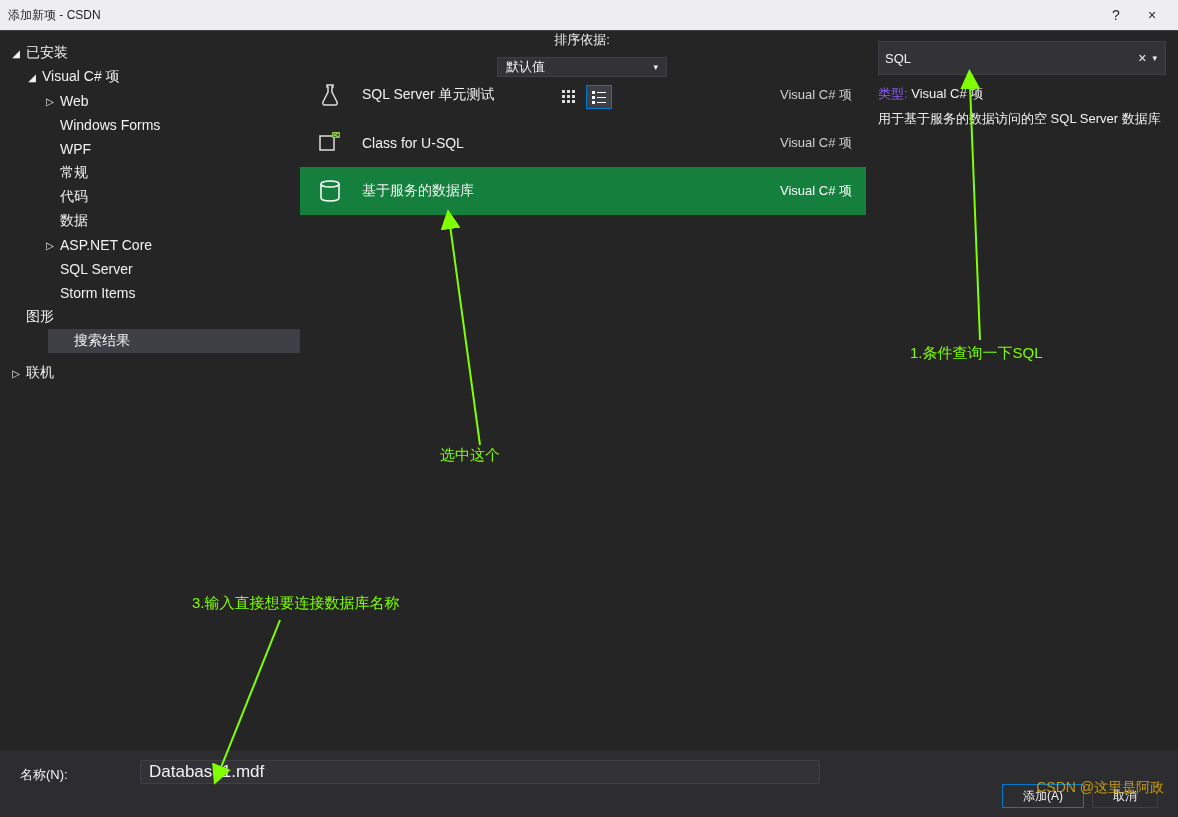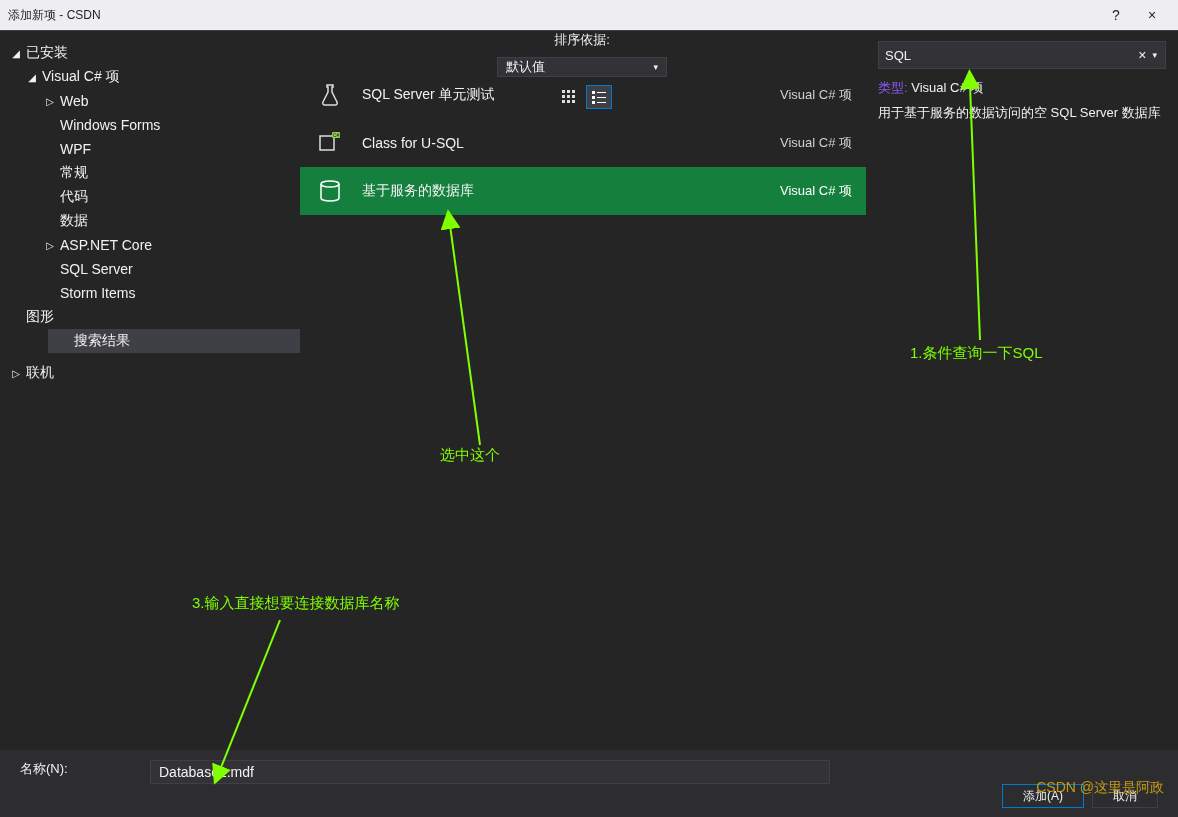--- a/index.html
+++ b/index.html
@@ -30,32 +30,32 @@
 
 .item-list { }
 .item-row { height: 48px; display: flex; align-items: center; padding: 0 14px; cursor: pointer; }
 .item-row.selected { background: #15803d; }
 .item-icon { width: 32px; height: 32px; margin-right: 16px; display: flex; align-items: center; justify-content: center; }
 .item-name { flex: 1; font-size: 14px; }
 .item-cat { font-size: 13px; color: #d0d0d0; }
 .item-row.selected .item-cat { color: #fff; }
 
 .rightpane { width: 312px; background: #252526; padding: 10px 12px; }
-.search-row { display: flex; align-items: center; background: #333337; border: 1px solid #3f3f46; height: 28px; padding: 0 6px; margin-bottom: 10px; }
+.search-row { display: flex; align-items: center; background: #333337; border: 1px solid #3f3f46; height: 34px; padding: 0 6px; margin-bottom: 10px; }
 .search-input { flex: 1; background: transparent; border: none; color: #f1f1f1; font-size: 13px; outline: none; }
 .search-close { color: #f1f1f1; font-size: 14px; cursor: pointer; padding: 0 4px; }
 .search-drop { color: #f1f1f1; font-size: 9px; cursor: pointer; padding: 0 2px; }
 .info-line { font-size: 13px; margin-bottom: 6px; }
 .info-label { color: #8b5cf6; }
 .info-desc { font-size: 13px; line-height: 1.5; }
 
 .footer { height: 67px; background: #2d2d30; padding: 10px 20px; display: flex; flex-direction: column; justify-content: space-between; }
-.name-row { display: flex; align-items: flex-start; gap: 30px; }
+.name-row { display: flex; align-items: flex-end; gap: 20px; }
 .name-label { font-size: 13px; width: 100px; }
-.name-input { flex: 0 0 680px; background: #333337; border: 1px solid #3f3f46; color: #f1f1f1; height: 24px; padding: 0 8px; font-size: 14px; outline: none; }
+.name-input { flex: 0 0 680px; background: #333337; border: 1px solid #3f3f46; color: #f1f1f1; height: 24px; padding: 0 8px; font-size: 17px; outline: none; }
 .btn-row { display: flex; justify-content: flex-end; gap: 8px; }
 .dlg-btn { height: 24px; padding: 0 20px; background: #2d2d30; border: 1px solid #3f3f46; color: #f1f1f1; font-size: 12px; cursor: pointer; }
 .dlg-btn.primary { border: 1px solid #007acc; }
 
 .annotation { position: absolute; color: #7fff00; font-size: 15px; font-weight: 500; pointer-events: none; z-index: 100; }
 .watermark { position: absolute; right: 14px; bottom: 20px; color: #eab308; font-size: 14px; opacity: 0.8; z-index: 50; }
 
 svg { display: block; }
 </style>
 </head>

